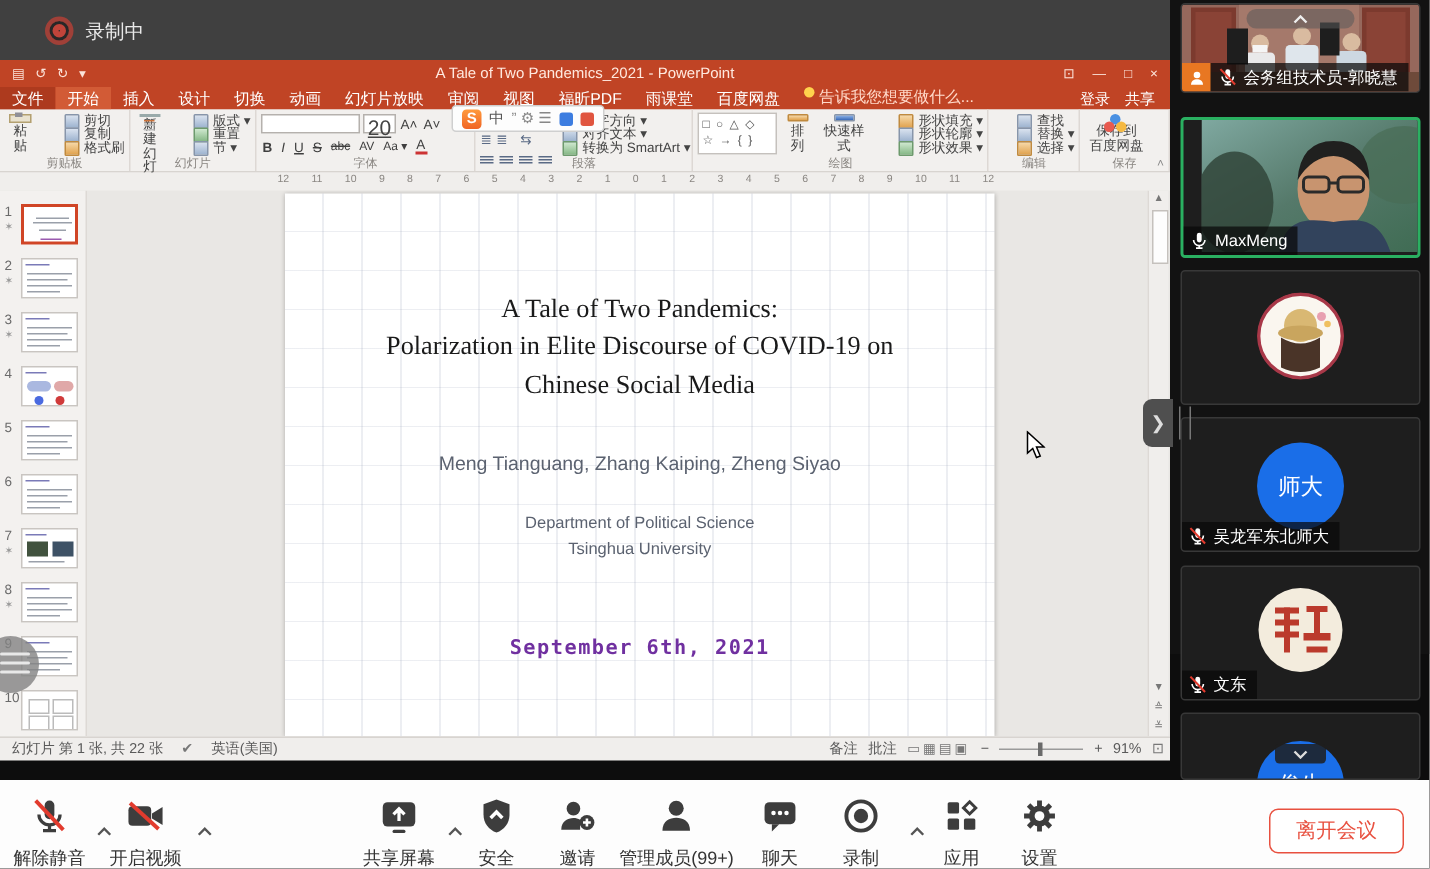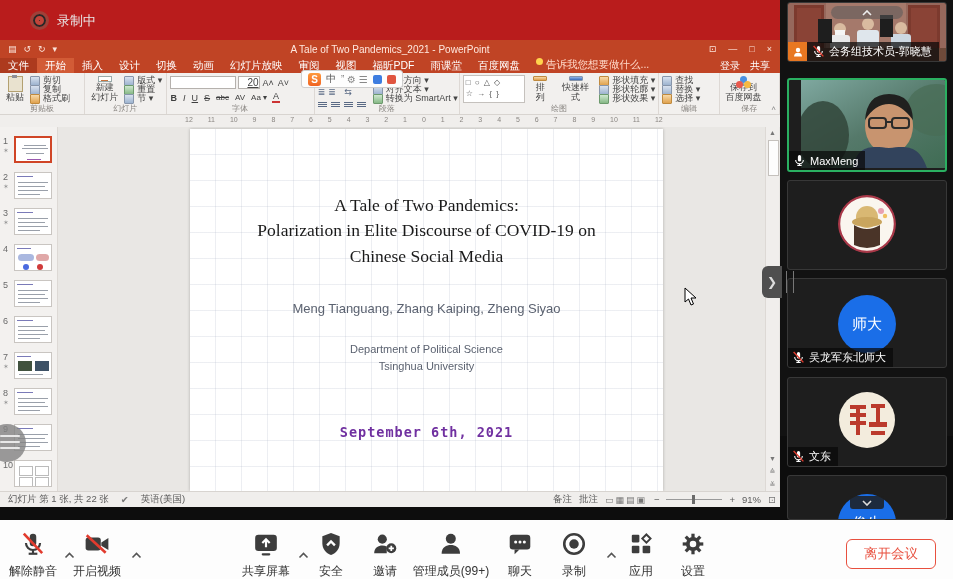--- a/index.html
+++ b/index.html
@@ -1,49 +1,49 @@
 <!DOCTYPE html>
 <html><head>
 <meta charset="utf-8">
 <style>
   html,body{margin:0;padding:0;}
   body{width:953px;height:579px;background:#0d0d0d;font-family:"Liberation Sans","DejaVu Sans",sans-serif;overflow:hidden;position:relative;-webkit-font-smoothing:antialiased;}
   
-  #topbar{position:absolute;left:0;top:0;width:949px;height:40px;background:#b91c1c;}
+  #topbar{position:absolute;left:0;top:0;width:949px;height:40px;background:#404040;}
   #rec{position:absolute;left:30px;top:11px;display:flex;align-items:center;gap:8px;color:#e8e8e8;font-size:13px;}
   .rec-dot{width:13px;height:13px;border-radius:50%;border:3px solid #a04038;background:#272727;box-shadow:inset 0 0 0 2px #272727, inset 0 0 0 6px #c0443a;}
   
   #ppt{position:absolute;left:0;top:40px;width:780px;height:466px;background:#e9e7e4;}
   .titlebar{position:relative;height:18px;background:#c04425;color:#fff;font-size:10px;display:flex;align-items:center;}
   .qat{display:flex;gap:7px;margin-left:8px;font-size:9px;color:#fbe3d9;}
   .ptitle{position:absolute;left:0;right:0;text-align:center;font-size:10px;color:#ffe9df;pointer-events:none;}
   .winctl{margin-left:auto;display:flex;gap:12px;margin-right:8px;font-size:9px;color:#fbe3d9;z-index:2;}
   .menubar{height:15px;background:#c04425;display:flex;align-items:stretch;color:#fff;font-size:10.5px;position:relative;}
   .tab{padding:0 8px;display:flex;align-items:center;cursor:default;}
   .tab.selected{background:#d25b36;}
   .tab.filetab{background:#ad3a1e;}
   .tellme{display:flex;align-items:flex-start;gap:3px;padding:0 8px;color:#ffd9c9;}
   .bulb{width:7px;height:7px;border-radius:50%;background:#ffd34d;display:inline-block;}
   .mb-right{margin-left:auto;display:flex;gap:10px;align-items:center;margin-right:10px;font-size:10px;}
   
   .ribbon{height:41px;background:#f2f0ee;border-bottom:1px solid #d8d4d0;display:flex;position:relative;font-size:9px;color:#444;}
   .rgroup{position:relative;border-right:1px solid #ddd8d4;padding:2px 3px 11px 3px;display:flex;gap:3px;}
   .glabel{position:absolute;bottom:0;left:0;right:0;text-align:center;font-size:8px;color:#8a8682;}
   .bigbtn{display:flex;flex-direction:column;align-items:center;justify-content:flex-start;padding:1px 3px;line-height:1.05;text-align:center;}
-  .scol{display:flex;flex-direction:column;justify-content:space-between;padding:1px 0;}
+  .scol{display:flex;flex-direction:column;justify-content:space-between;padding:1px 0;margin-left:16px;}
   .sit{display:flex;align-items:center;gap:3px;white-space:nowrap;height:9px;}
   .mi{display:inline-block;width:8px;height:8px;background:linear-gradient(#d9e2ef,#9db3cf);border:1px solid #8795aa;border-radius:1px;}
   .mi.or{background:linear-gradient(#f7d9a8,#e0a24e);border-color:#c08a3e;}
   .mi.gr{background:linear-gradient(#cfe8cf,#86b886);border-color:#6d9a6d;}
   .ic-paste{width:13px;height:16px;background:#e9e2cf;border:1px solid #b3a070;position:relative;margin-bottom:1px;}
   .ic-paste:before{content:"";position:absolute;left:3px;top:-2px;width:5px;height:3px;background:#8f8f97;}
   .ic-page{width:12px;height:15px;background:#fff;border:1px solid #9aa;position:relative;margin-bottom:1px;}
   .ic-page:before{content:"";position:absolute;left:2px;top:3px;width:7px;height:1px;background:#c9733d;box-shadow:0 3px 0 #bbb,0 6px 0 #bbb;}
   .fontbox{display:inline-block;width:64px;height:11px;background:#fff;border:1px solid #b5b1ad;}
-  .sizebox{display:inline-block;width:20px;height:11px;background:#fff;border:1px solid #b5b1ad;text-align:right;font-size:10px;text-decoration:underline;}
+  .sizebox{display:inline-block;width:20px;height:11px;background:#fff;border:1px solid #b5b1ad;text-align:center;font-size:14px;text-decoration:underline;}
   .fbtn{display:inline-block;padding:0 1px;font-size:9px;color:#3f3f3f;}
   .shapebox{width:58px;height:24px;background:#fff;border:1px solid #c5c1bd;font-size:8px;color:#555;line-height:11px;padding:1px 2px;letter-spacing:1px;}
   .al{display:inline-block;width:9px;height:8px;position:relative;}
   .al:before{content:"";position:absolute;left:0;top:1px;width:9px;height:1px;background:#5a6a85;box-shadow:0 2px 0 #5a6a85,0 4px 0 #5a6a85;}
   .baidu-ic{position:relative;width:16px;height:12px;margin-bottom:1px;}
   .baidu-ic i{position:absolute;width:7px;height:7px;border-radius:50%;}
   .sogou{position:absolute;left:301px;top:-3px;height:16px;background:#fdfdfd;border:1px solid #cfcfcf;border-radius:3px;display:flex;align-items:center;gap:5px;padding:0 6px;z-index:5;font-size:10px;color:#555;}
   .sgbadge{width:13px;height:13px;border-radius:3px;background:linear-gradient(#ff9a3c,#f06423);color:#fff;font-weight:bold;font-size:10px;display:flex;align-items:center;justify-content:center;}
   .rib-collapse{position:absolute;right:4px;bottom:1px;font-size:8px;color:#888;}
   

